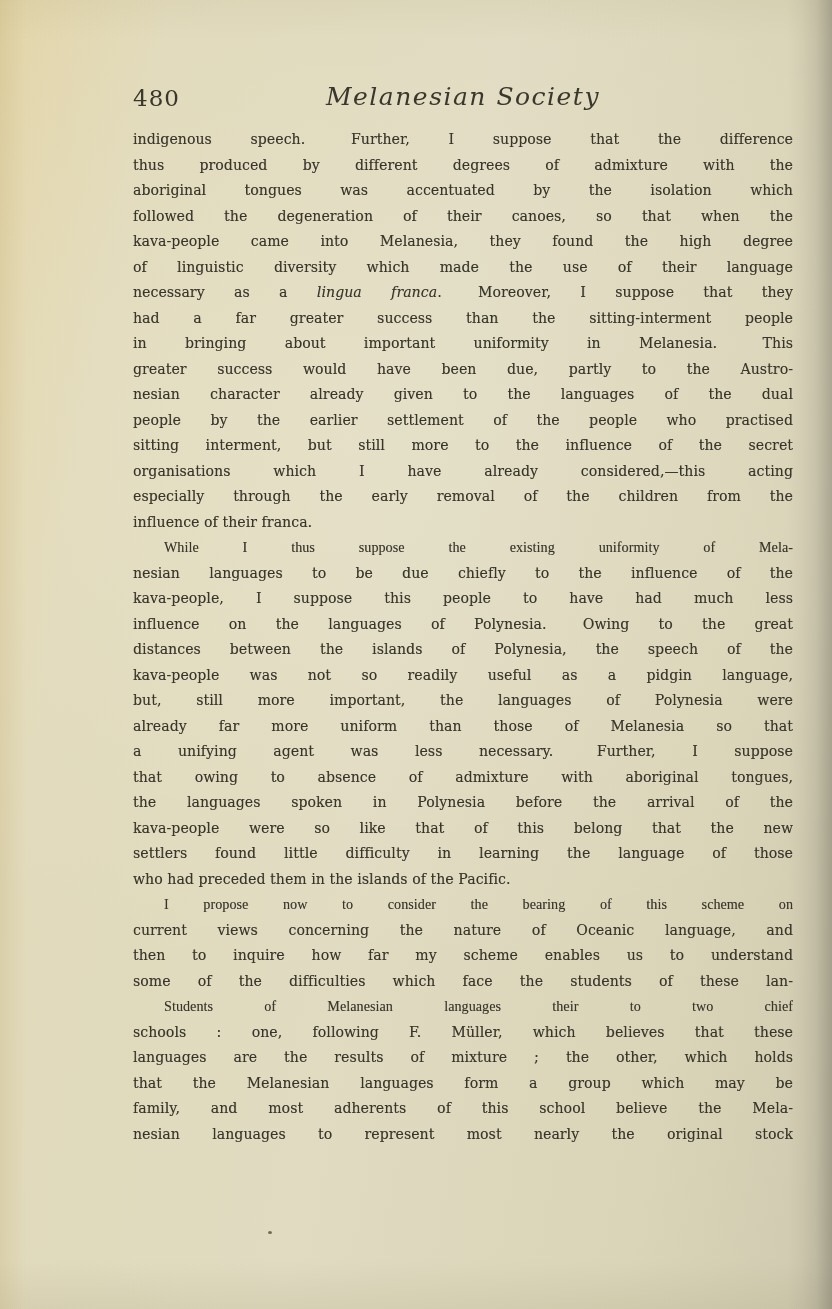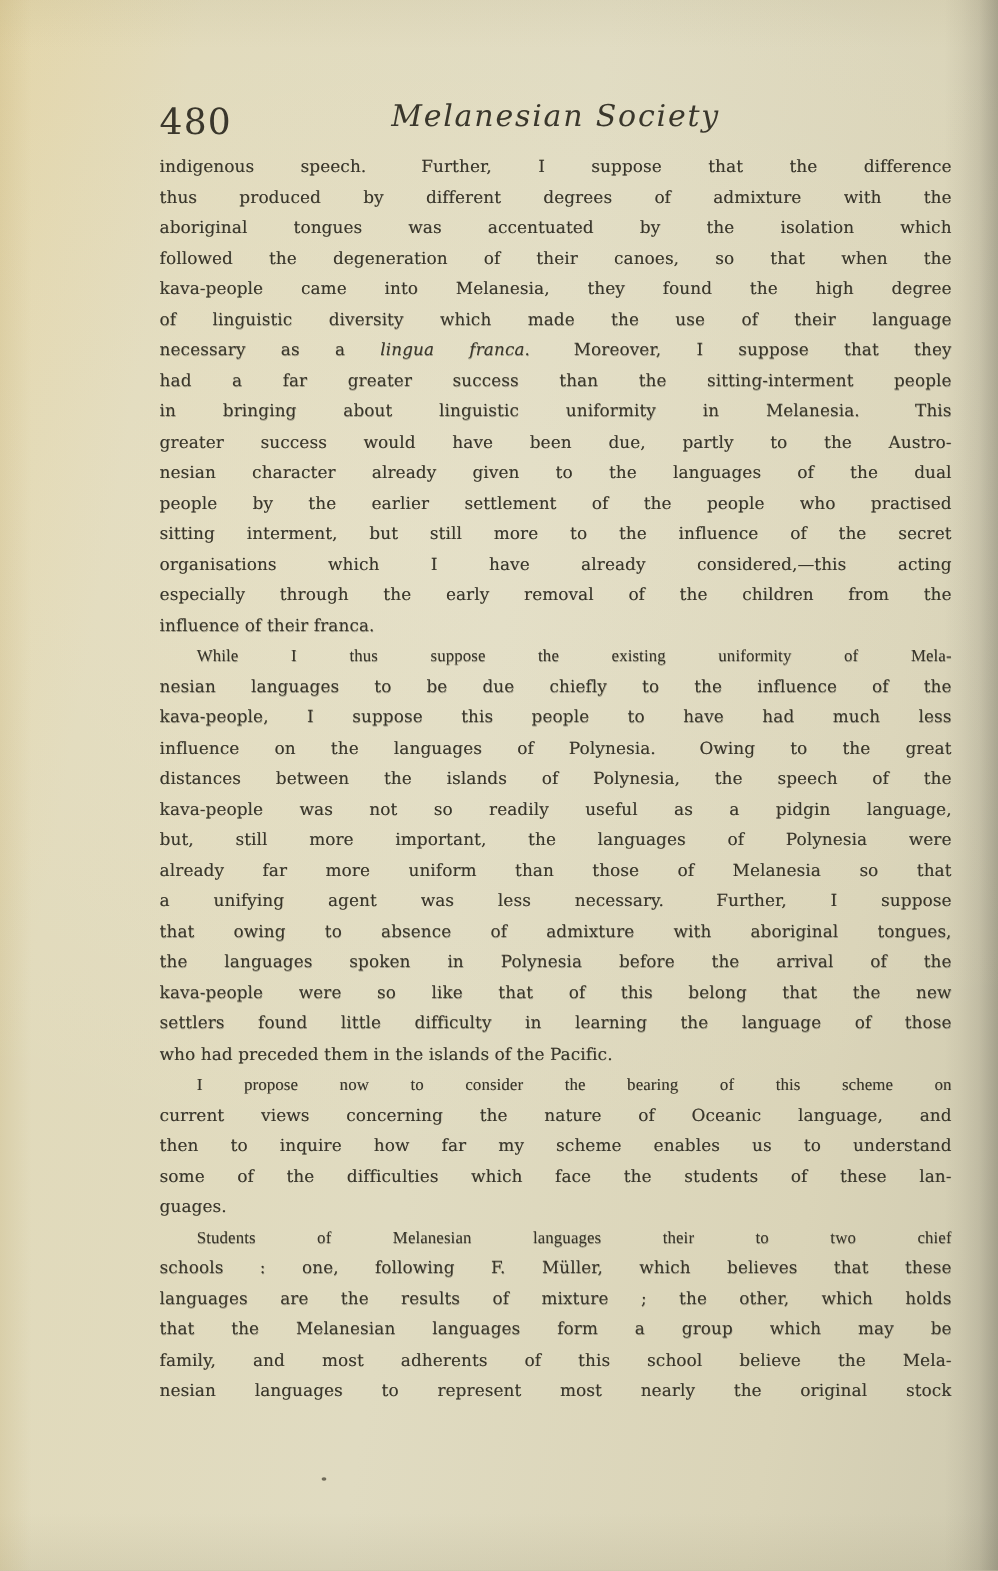--- a/index.html
+++ b/index.html
@@ -26,21 +26,21 @@
     left: 133px;
     top: 82px;
     width: 660px;
     height: 30px;
     color: #3a372c;
   }
   .folio {
     position: absolute;
     left: 0;
     top: 3px;
-    font-size: 30px;
+    font-size: 23px;
     letter-spacing: 1px;
   }
   .running-title {
     position: absolute;
     left: 0;
     width: 100%;
     top: 0;
     text-align: center;
     font-style: italic;
     font-size: 25px;
@@ -89,21 +89,21 @@
   <div class="text-block">
       <div class="paragraph">
         <div class="line"><span>indigenous speech.  Further, I suppose that the difference</span></div>
         <div class="line"><span>thus produced by different degrees of admixture with the</span></div>
         <div class="line"><span>aboriginal tongues was accentuated by the isolation which</span></div>
         <div class="line"><span>followed the degeneration of their canoes, so that when the</span></div>
         <div class="line"><span>kava-people came into Melanesia, they found the high degree</span></div>
         <div class="line"><span>of linguistic diversity which made the use of their language</span></div>
         <div class="line"><span>necessary as a </span><em>lingua franca</em><span>.  Moreover, I suppose that they</span></div>
         <div class="line"><span>had a far greater success than the sitting-interment people</span></div>
-        <div class="line"><span>in bringing about linguistic uniformity in Melanesia.  This</span></div>
+        <div class="line"><span>in bringing about important uniformity in Melanesia.  This</span></div>
         <div class="line"><span>greater success would have been due, partly to the Austro-</span></div>
         <div class="line"><span>nesian character already given to the languages of the dual</span></div>
         <div class="line"><span>people by the earlier settlement of the people who practised</span></div>
         <div class="line"><span>sitting interment, but still more to the influence of the secret</span></div>
         <div class="line"><span>organisations which I have already considered,—this acting</span></div>
         <div class="line"><span>especially through the early removal of the children from the</span></div>
         <div class="line line-last"><span>influence of their franca.</span></div>
       </div>
       <div class="paragraph">
         <div class="line indent"><span>While I thus suppose the existing uniformity of Mela-</span></div>
@@ -119,21 +119,20 @@
         <div class="line"><span>the languages spoken in Polynesia before the arrival of the</span></div>
         <div class="line"><span>kava-people were so like that of this belong that the new</span></div>
         <div class="line"><span>settlers found little difficulty in learning the language of those</span></div>
         <div class="line line-last"><span>who had preceded them in the islands of the Pacific.</span></div>
       </div>
       <div class="paragraph">
         <div class="line indent"><span>I propose now to consider the bearing of this scheme on</span></div>
         <div class="line"><span>current views concerning the nature of Oceanic language, and</span></div>
         <div class="line"><span>then to inquire how far my scheme enables us to understand</span></div>
         <div class="line"><span>some of the difficulties which face the students of these lan-</span></div>
-        <div class="line line-last"><span>guages.</span></div>
       </div>
       <div class="paragraph">
         <div class="line indent"><span>Students of Melanesian languages their to two chief</span></div>
         <div class="line"><span>schools : one, following F. Müller, which believes that these</span></div>
         <div class="line"><span>languages are the results of mixture ; the other, which holds</span></div>
         <div class="line"><span>that the Melanesian languages form a group which may be</span></div>
         <div class="line"><span>family, and most adherents of this school believe the Mela-</span></div>
         <div class="line"><span>nesian languages to represent most nearly the original stock</span></div>
       </div>
     </div>

